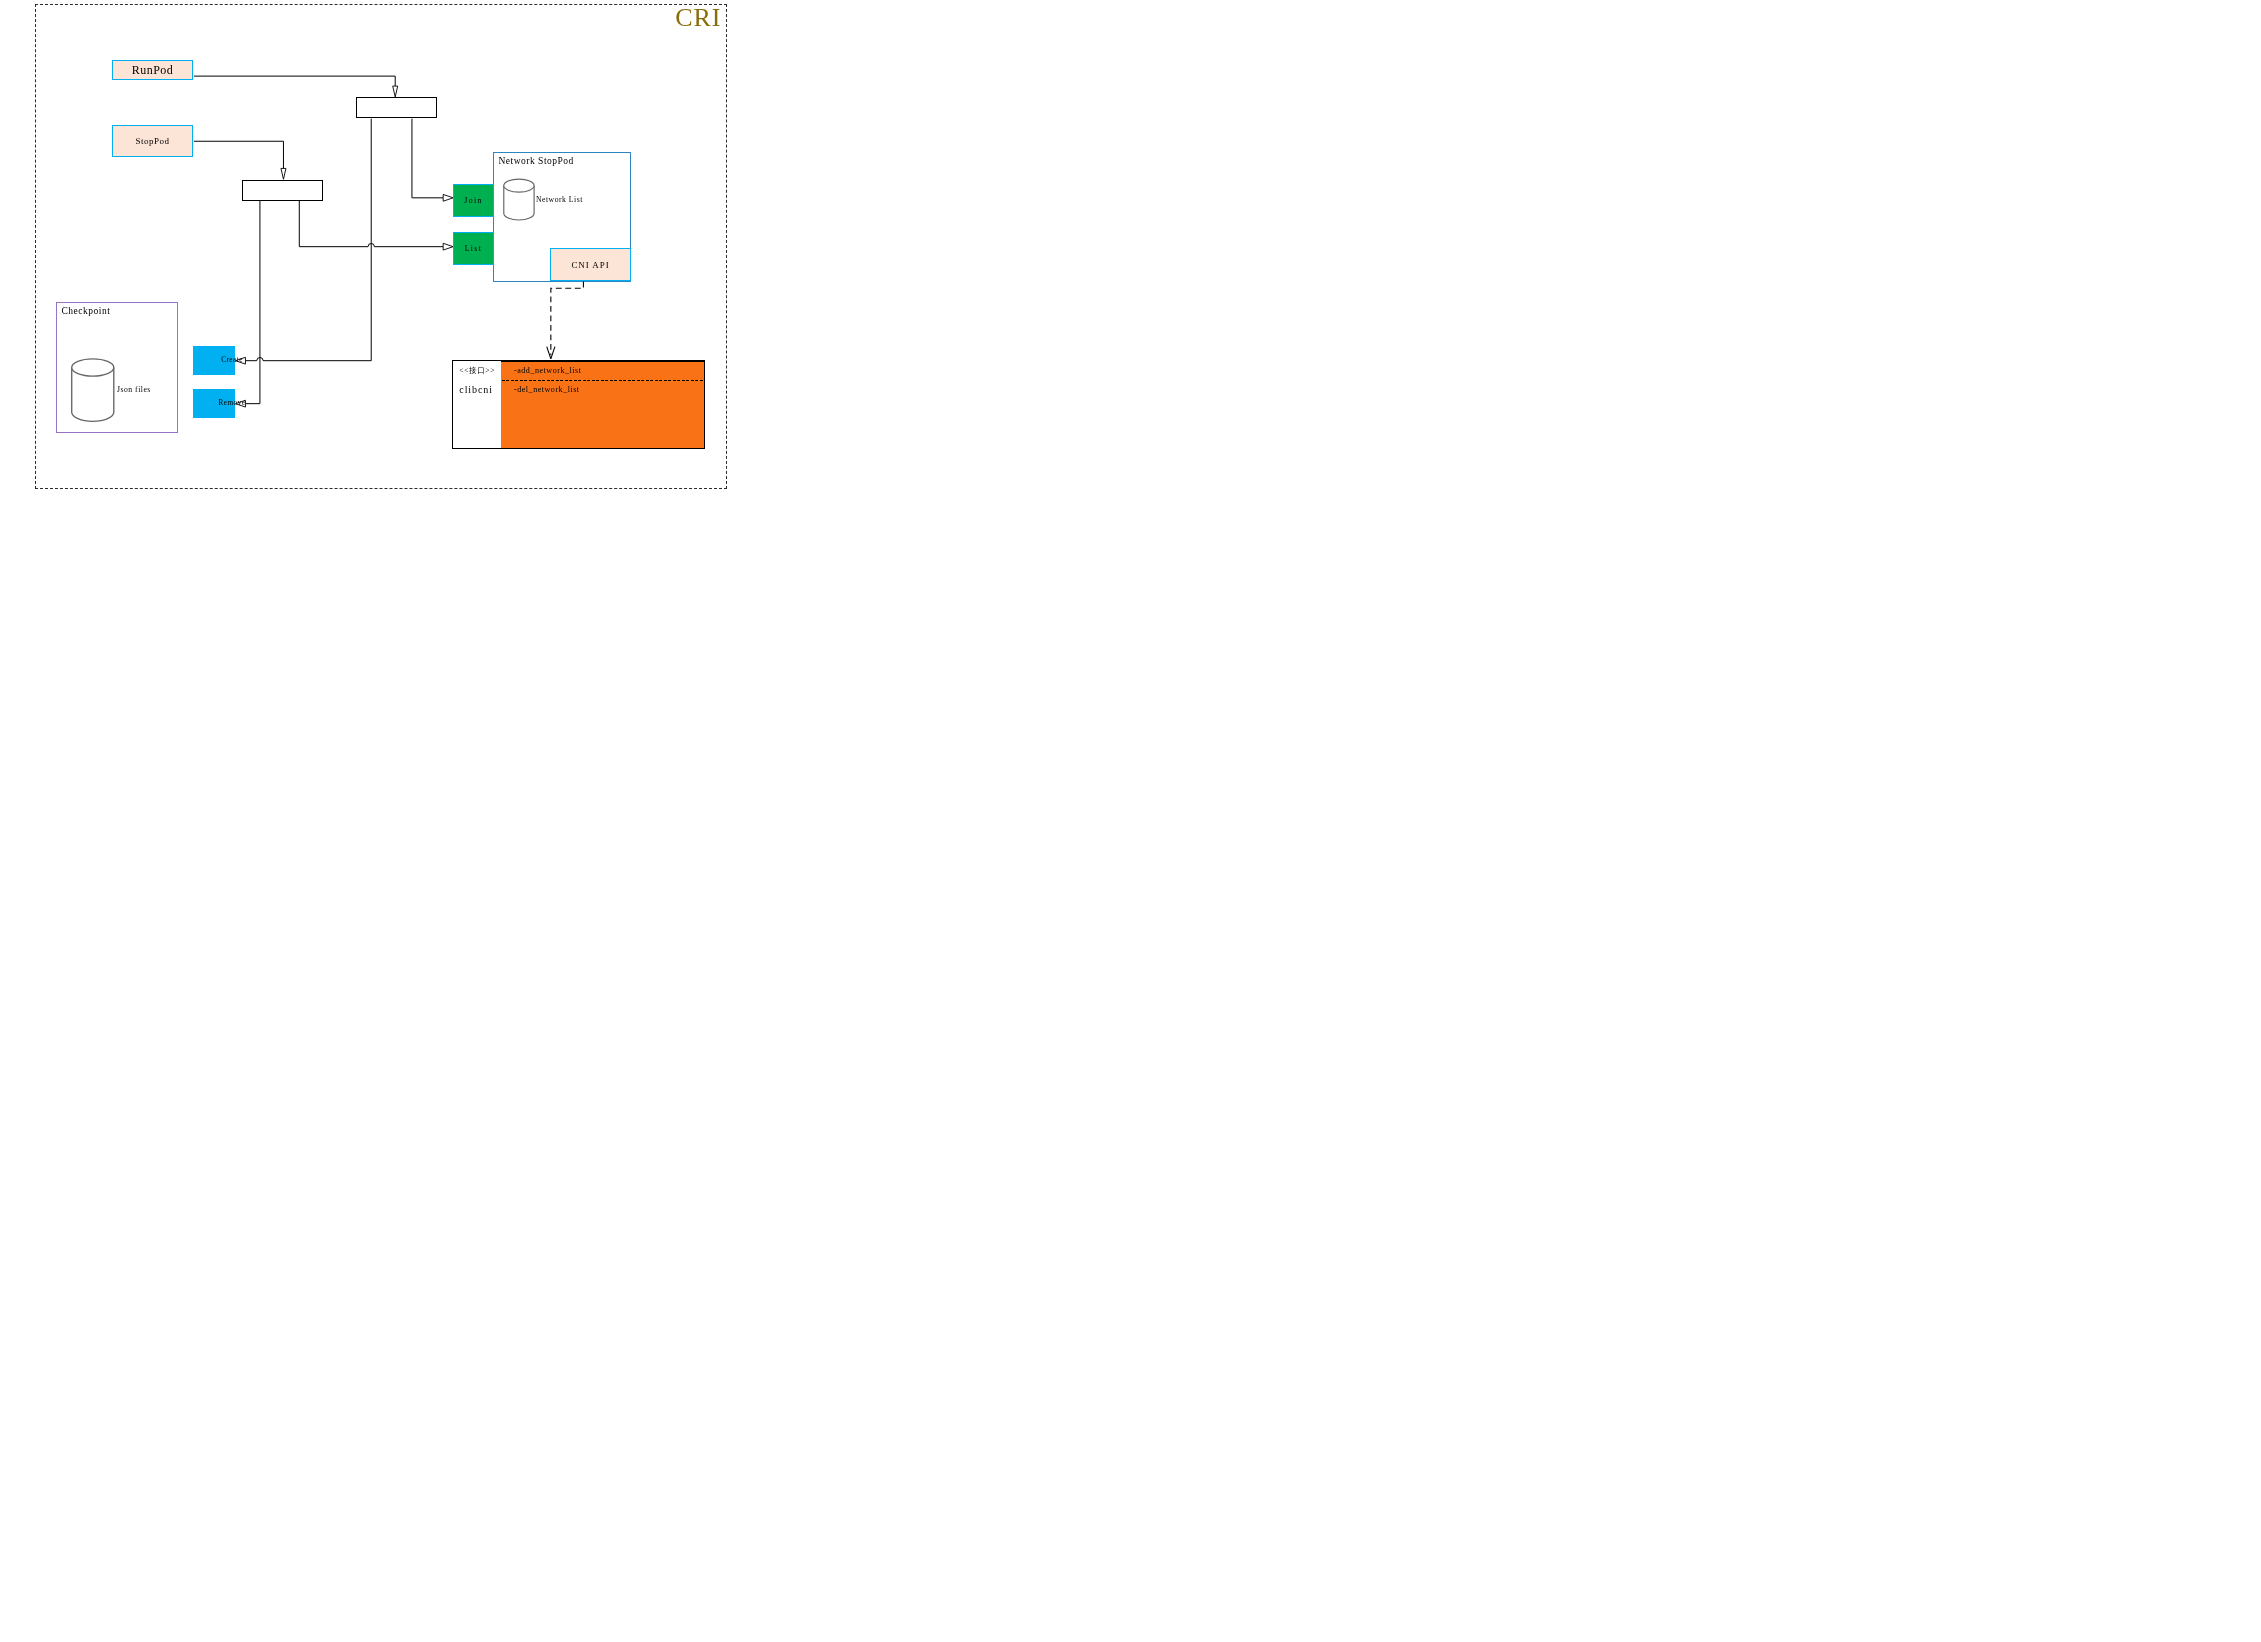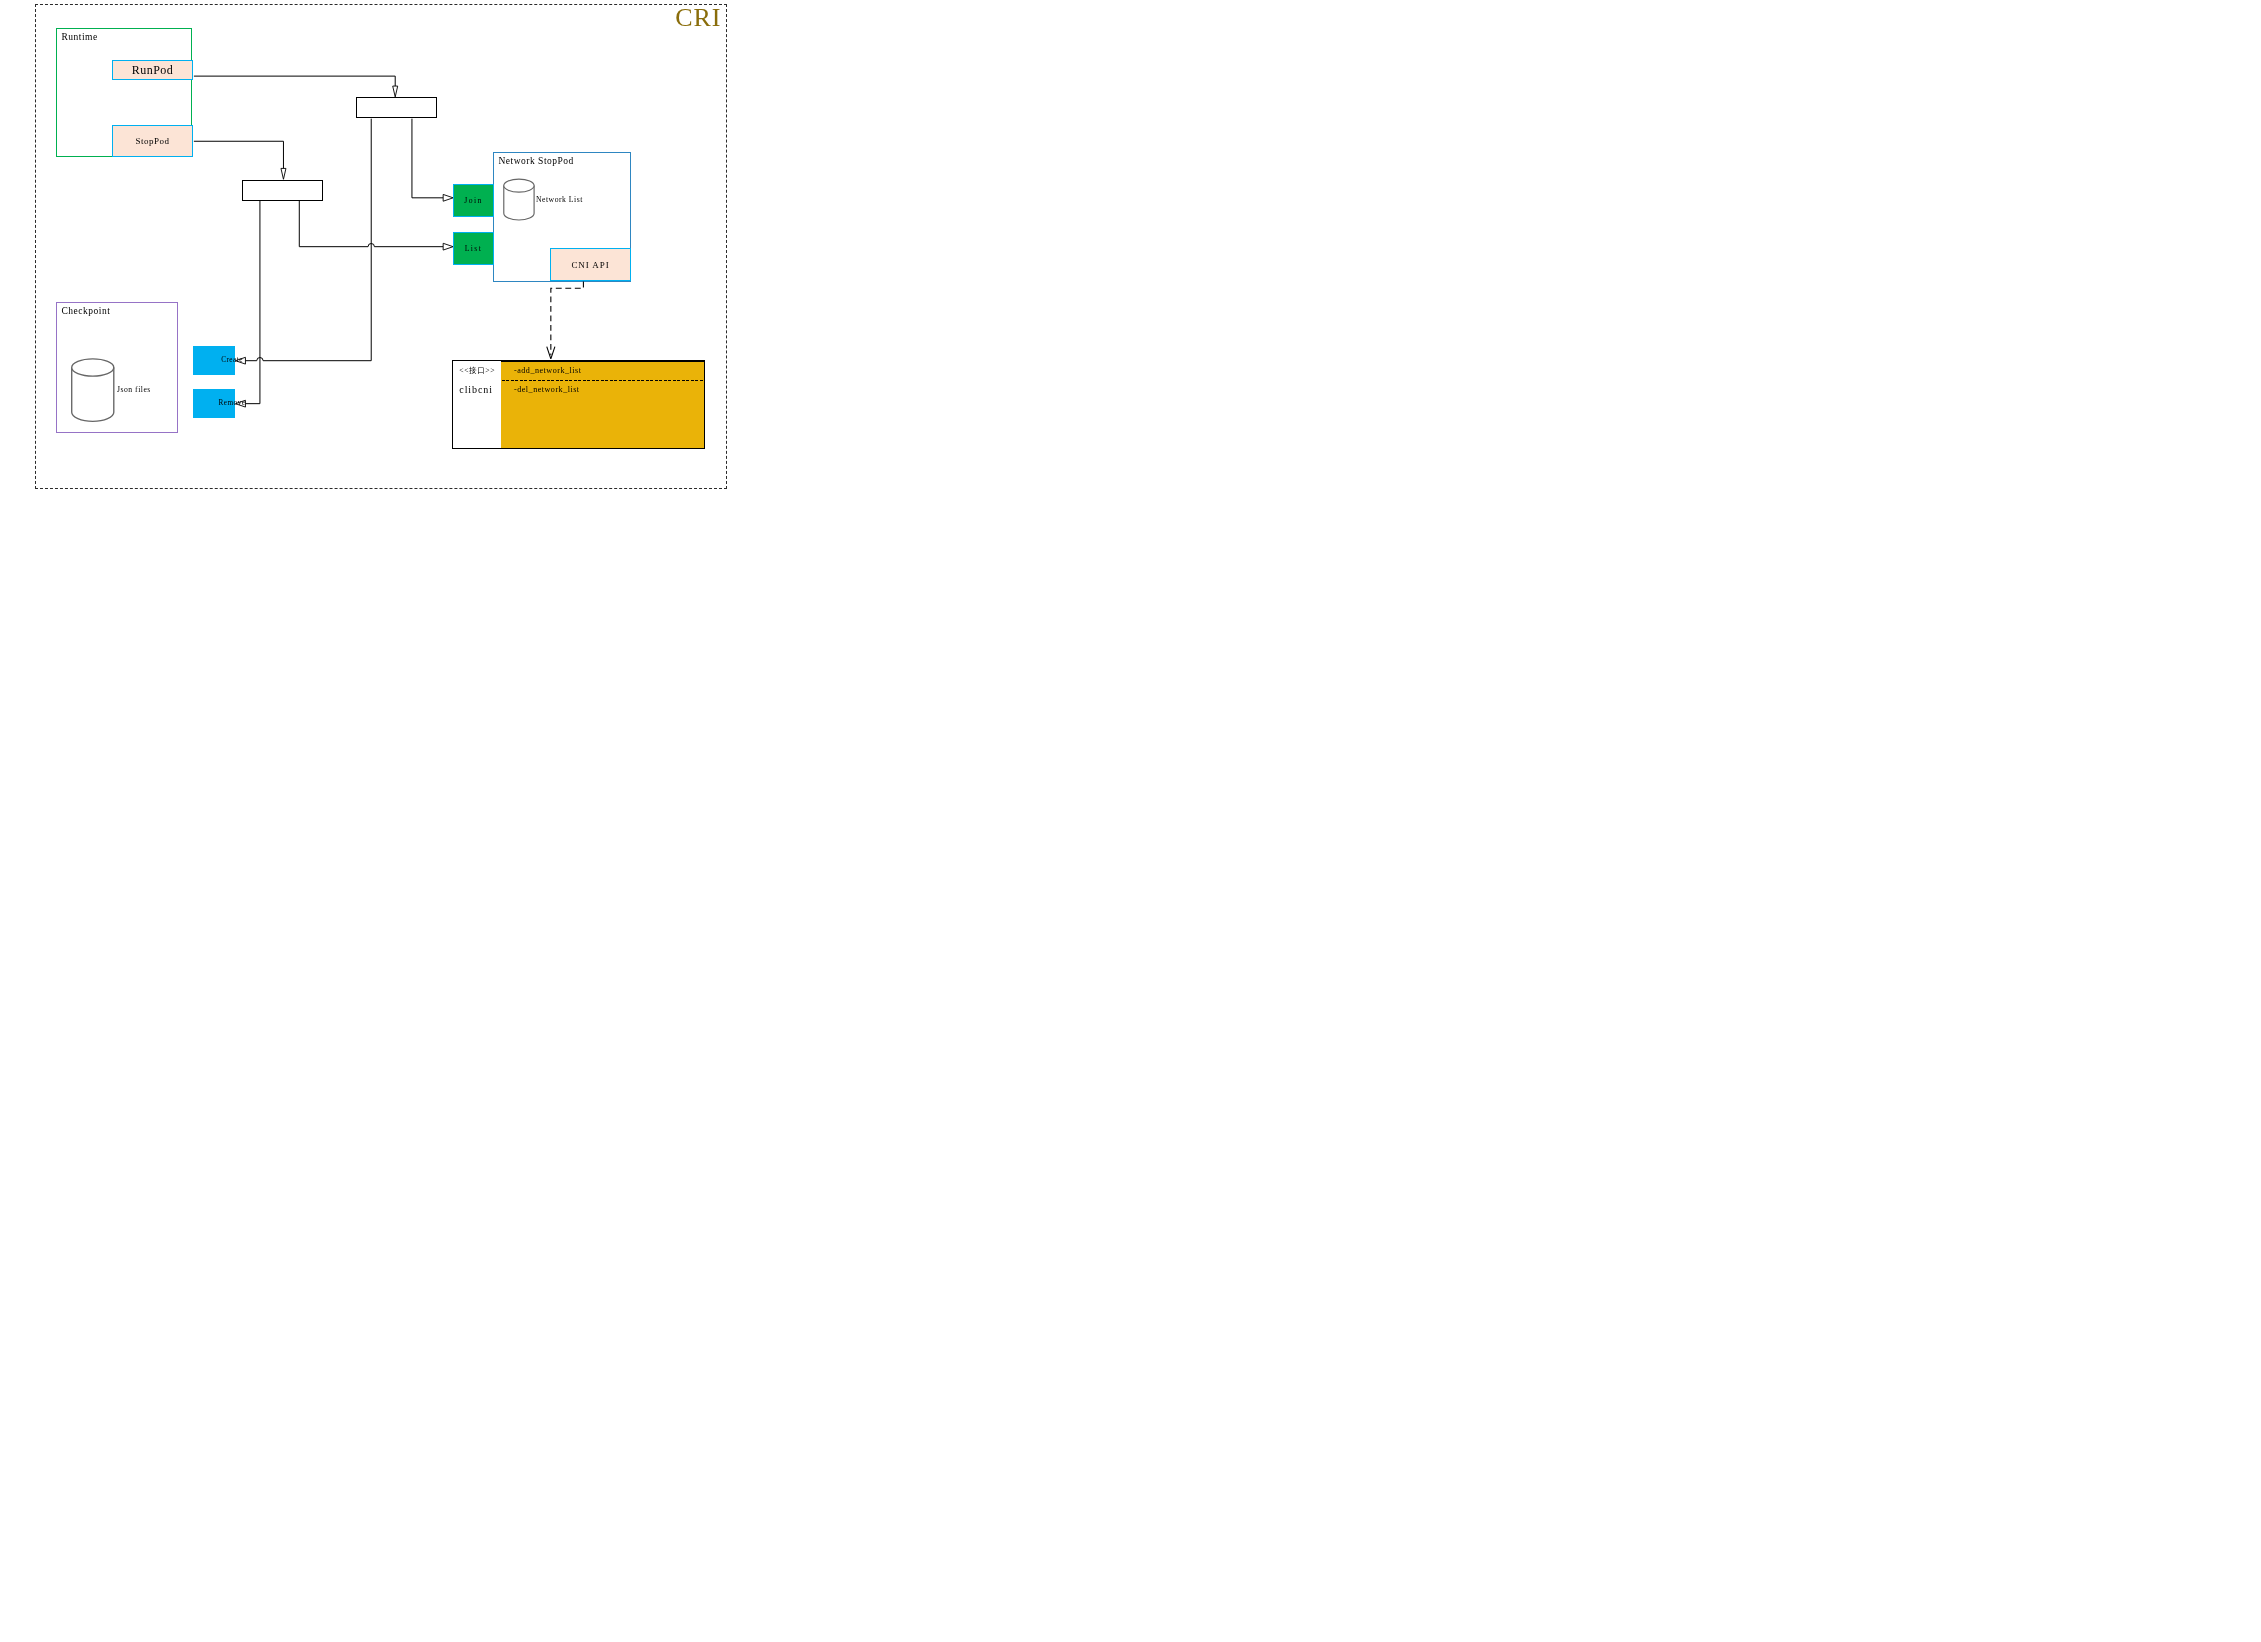--- a/index.html
+++ b/index.html
@@ -28,39 +28,36 @@
   .j1{left:325px;top:97px;width:81px;height:21px;}
   .j2{left:211px;top:180px;width:81px;height:21px;}
   .side-label{position:absolute;font-size:7.7px;letter-spacing:0.5px;white-space:nowrap;}
   .nm-db-label{left:505px;top:195px;}
   .cp-db-label{left:86px;top:385px;}
   .iface{left:421px;top:360px;width:253px;height:89px;border:0.9px solid #000;background:#fff;
          display:flex;}
   .iface-header{height:52px;padding:5.4px 6.3px 0 6.3px;box-sizing:border-box;}
   .iface-stereo{font-size:7.7px;letter-spacing:0.5px;}
   .iface-name{font-size:10px;letter-spacing:0.9px;margin-top:7.2px;}
-  .iface-body{flex:1;background:#eab308;border-top:1.4px solid #000;box-sizing:border-box;}
+  .iface-body{flex:1;background:#f97316;border-top:1.4px solid #000;box-sizing:border-box;}
   .iface-row{height:17.6px;display:flex;align-items:center;padding-left:12.7px;
              font-size:8.1px;letter-spacing:0.5px;}
   .dot-divider{height:1.4px;margin:0 0.9px;
     background:repeating-linear-gradient(90deg,#000 0 2.7px,transparent 2.7px 4.5px);}
   svg.wires{position:absolute;left:0;top:0;pointer-events:none;}
 </style>
 </head>
 <body>
 
 <div id="stage">
 
   <div class="page-border"></div>
 
   <div class="cri" style="color:#8a6d0b;">CRI</div>
 
-  <div class="abs runtime-box">
-    <div class="box-title">Runtime</div>
-  </div>
 
   <div class="abs checkpoint-box">
     <div class="box-title">Checkpoint</div>
   </div>
 
   <div class="abs nm-box">
     <div class="box-title">Network StopPod</div>
   </div>
 
   <svg class="wires" width="699" height="492" viewBox="0 0 1545 1087">

